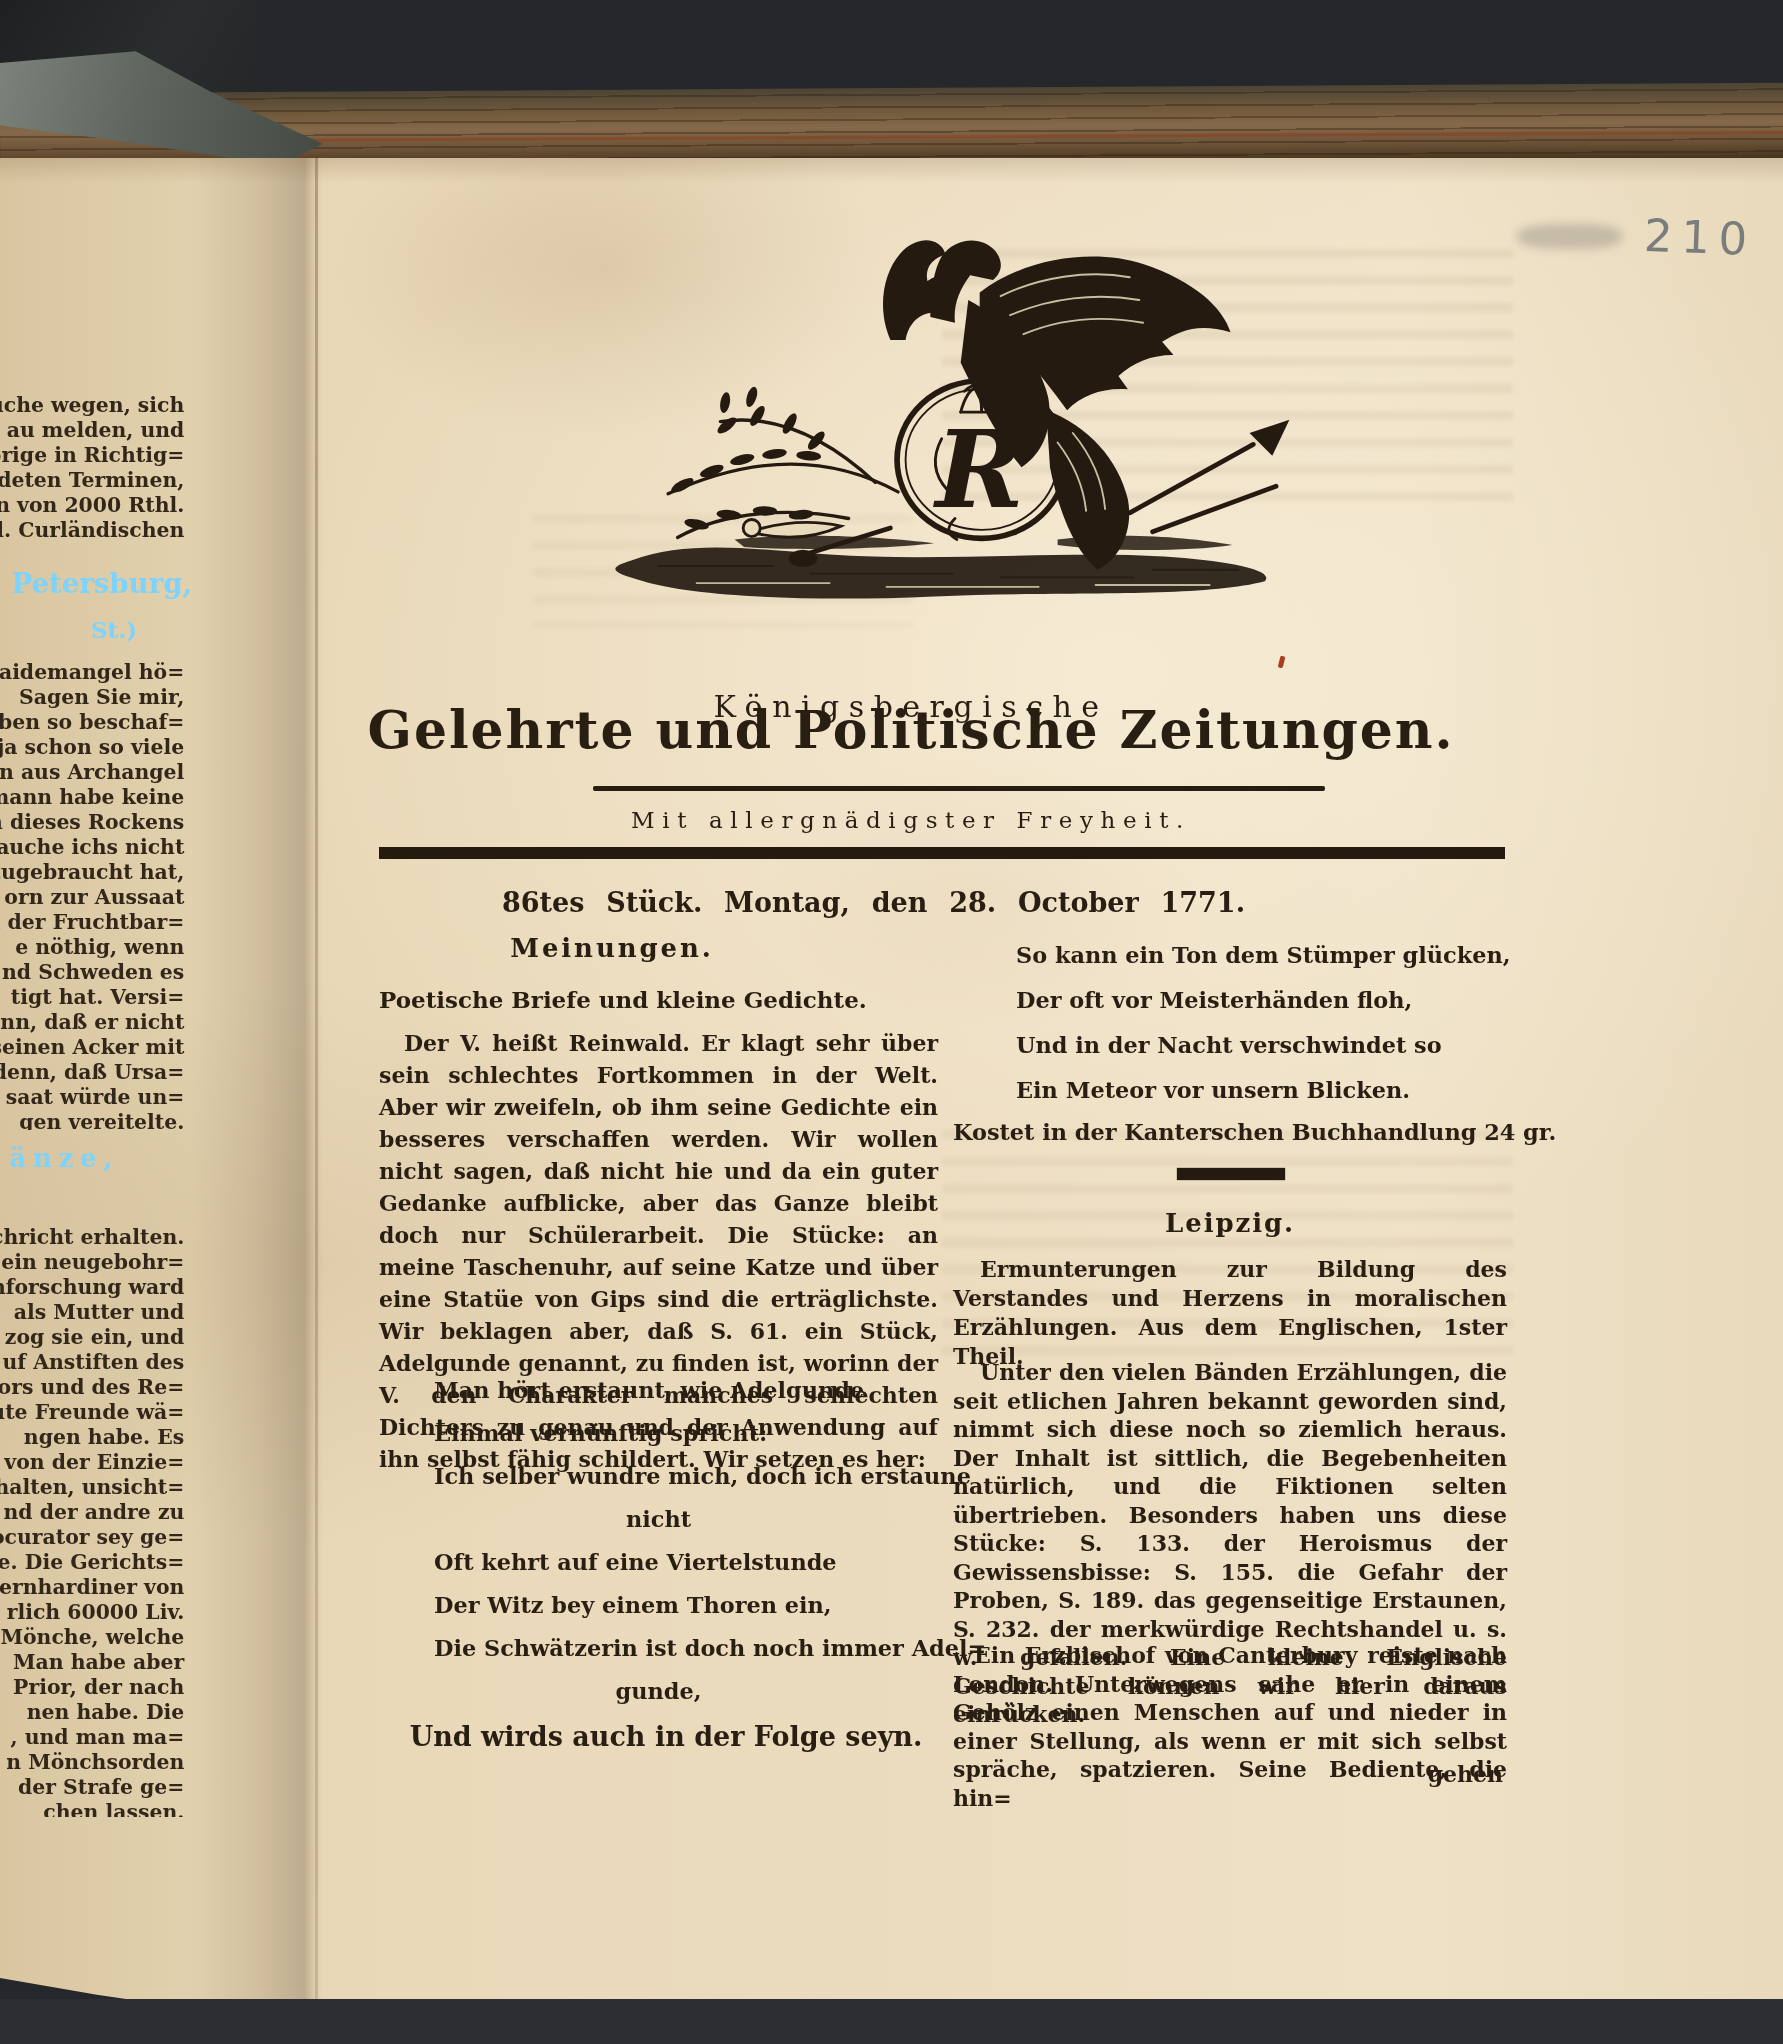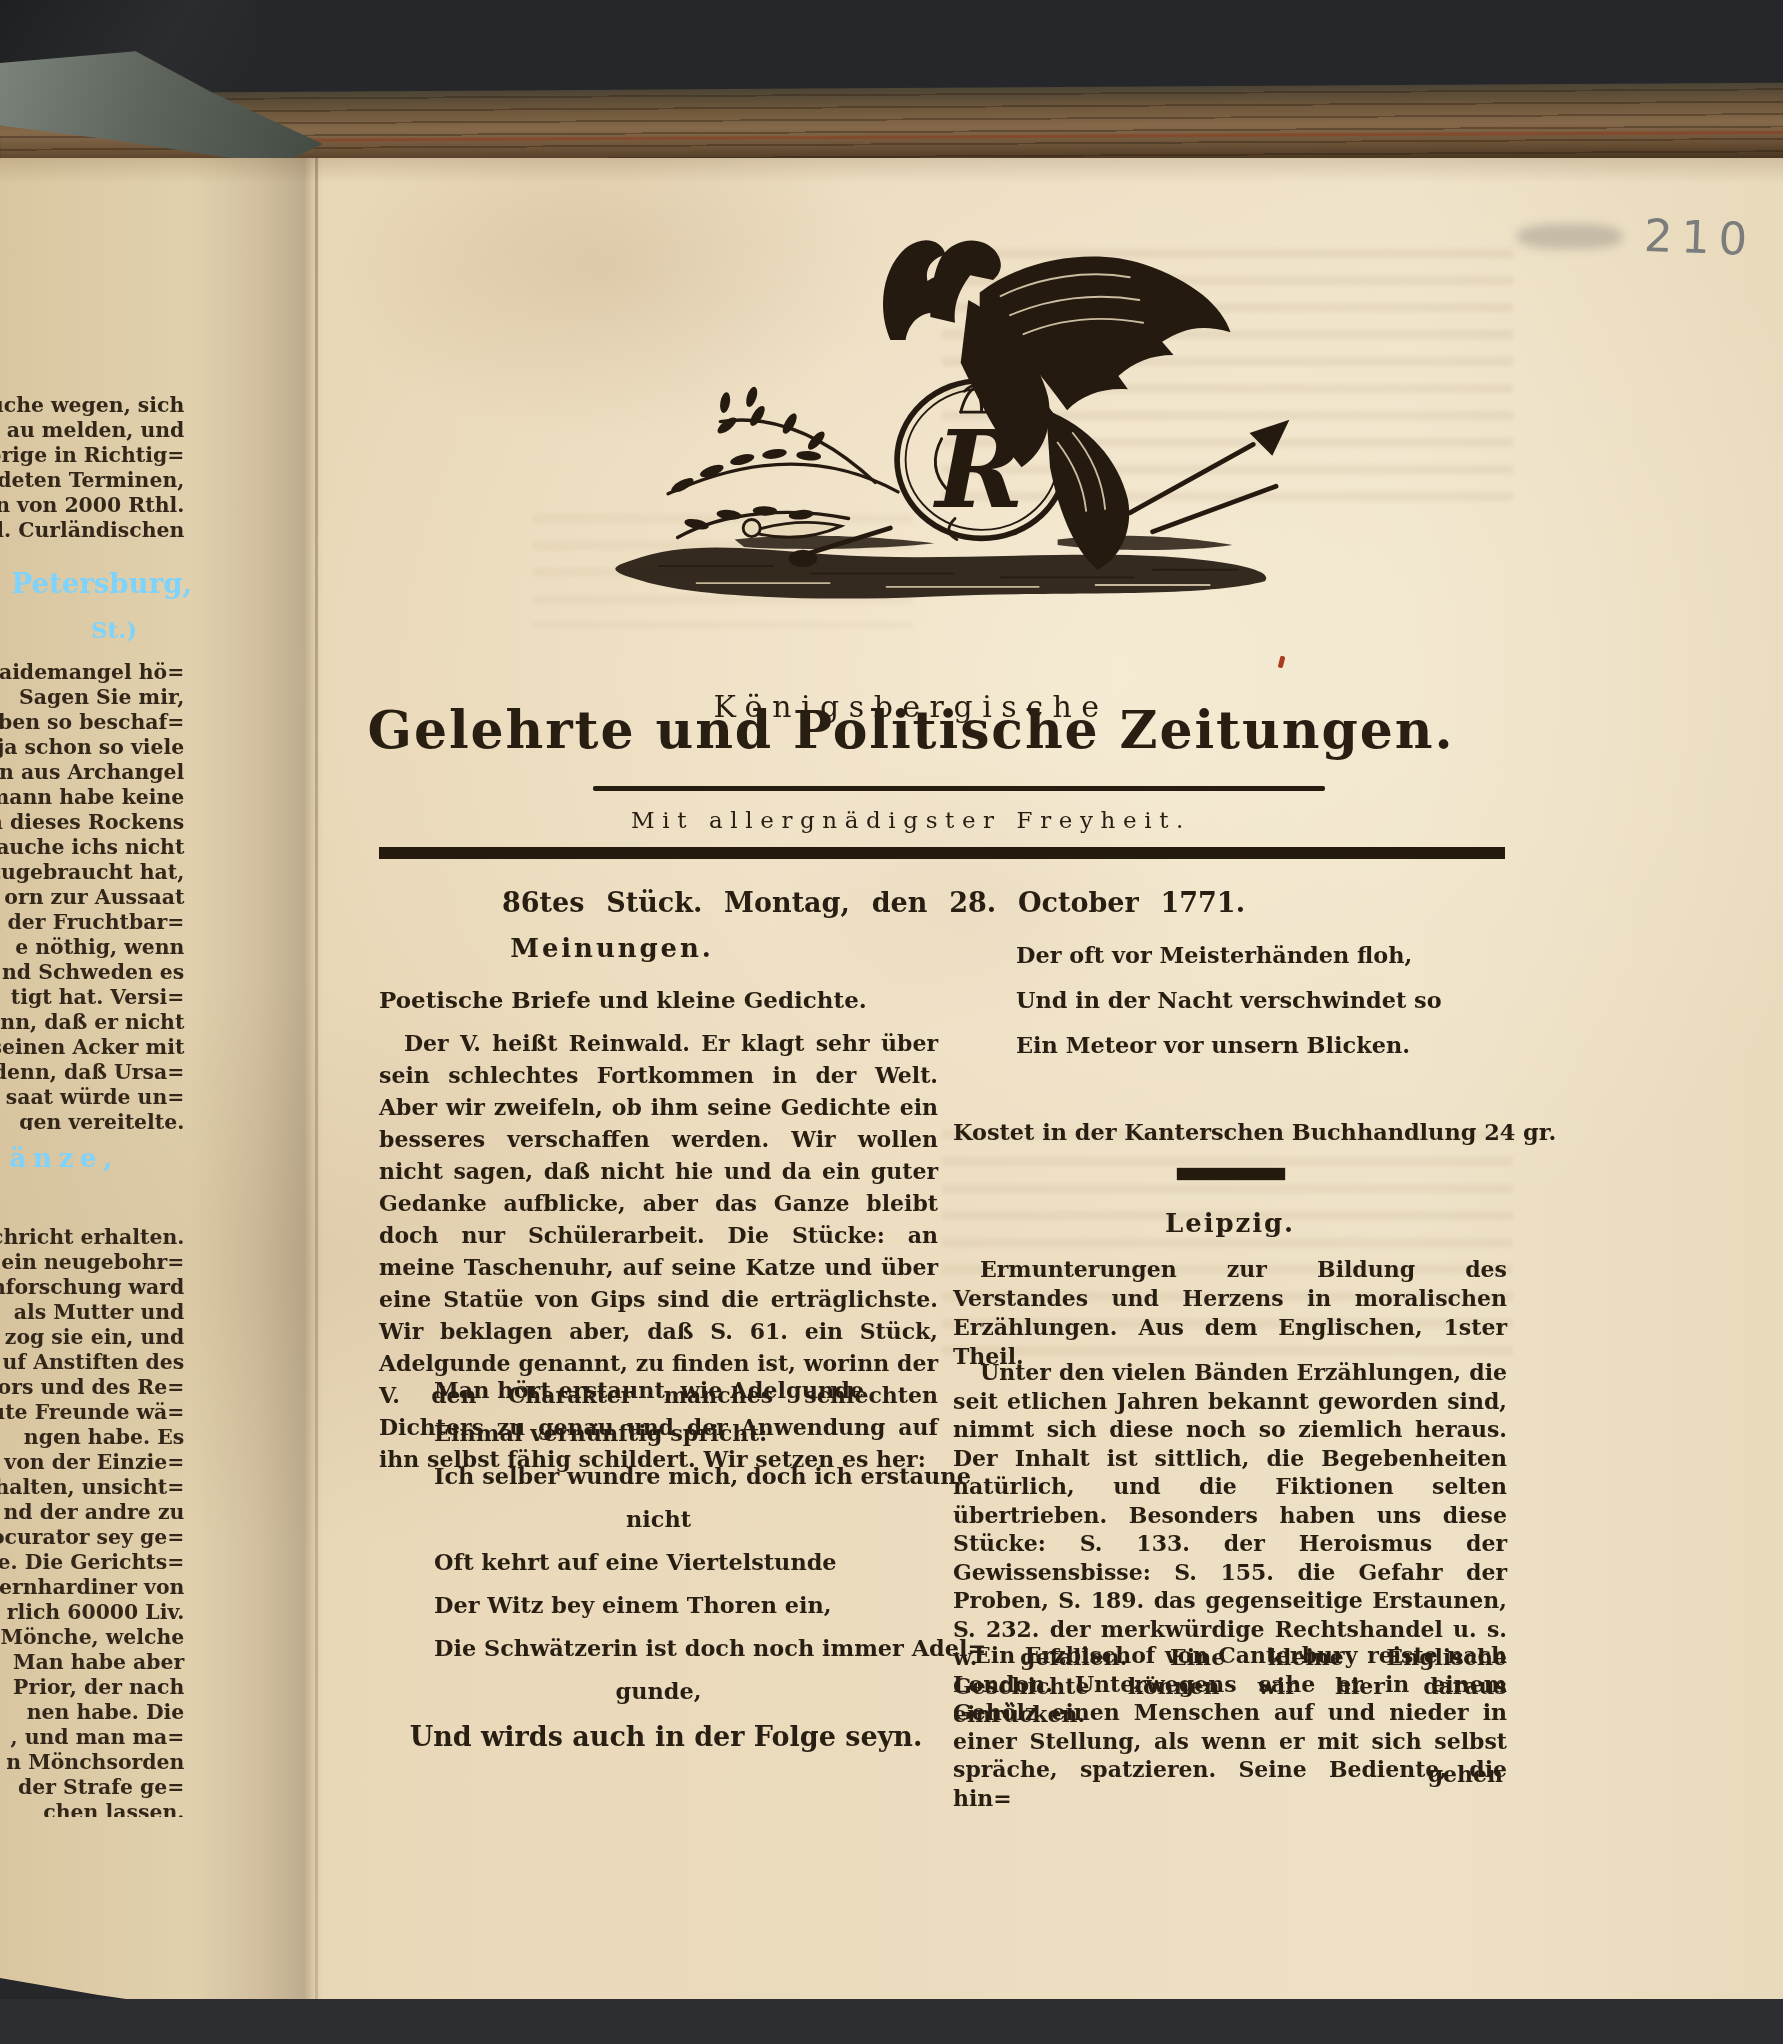--- a/index.html
+++ b/index.html
@@ -355,20 +355,21 @@
     <div class="pl">Ich selber wundre mich, doch ich erstaune</div>
     <div class="plc">nicht</div>
     <div class="pl">Oft kehrt auf eine Viertelstunde</div>
     <div class="pl">Der Witz bey einem Thoren ein,</div>
     <div class="pl">Die Schwätzerin ist doch noch immer Adel=</div>
     <div class="plc">gunde,</div>
     <div class="pll">Und wirds auch in der Folge seyn.</div>
   </div>
 
   <div class="poem rpoem ink" style="left:953px;top:942px;width:554px;">
+    <div class="pl">So kann ein Ton dem Stümper glücken,</div>
     <div class="pl">Der oft vor Meisterhänden floh,</div>
     <div class="pl">Und in der Nacht verschwindet so</div>
     <div class="pl">Ein Meteor vor unsern Blicken.</div>
   </div>
   <div class="price-note ink">Kostet in der Kanterschen Buchhandlung 24 gr.</div>
   <div class="divider"></div>
   <div class="col-head ink" style="left:953px;top:1208px;width:554px;letter-spacing:1.9px;">Leipzig.</div>
   <div class="para rpara ink" style="top:1255px;text-indent:27px;line-height:29px;">Ermunterungen zur Bildung des Verstandes und Herzens in moralischen Erzählungen.  Aus dem Englischen, 1ster Theil.</div>
   <div class="para rpara ink" style="top:1358px;text-indent:27px;">Unter den vielen Bänden Erzählungen, die seit etlichen Jahren bekannt geworden sind, nimmt sich diese noch so ziemlich heraus.  Der Inhalt ist sittlich, die Begebenheiten natürlich, und die Fiktionen selten übertrieben.  Besonders haben uns diese Stücke: S. 133. der Heroismus der Gewissensbisse: S. 155. die Gefahr der Proben, S. 189. das gegenseitige Erstaunen, S. 232. der merkwürdige Rechtshandel u. s. w. gefallen.  Eine kleine Englische Geschichte können wir hier daraus einrücken.</div>
   <div class="para rpara ink" style="top:1641px;text-indent:21px;">Ein Erzbischof von Canterbury reiste nach London. Unterwegens sahe er in einem Gehölz einen Menschen auf und nieder in einer Stellung, als wenn er mit sich selbst spräche, spatzieren.  Seine Bediente, die hin=</div>

